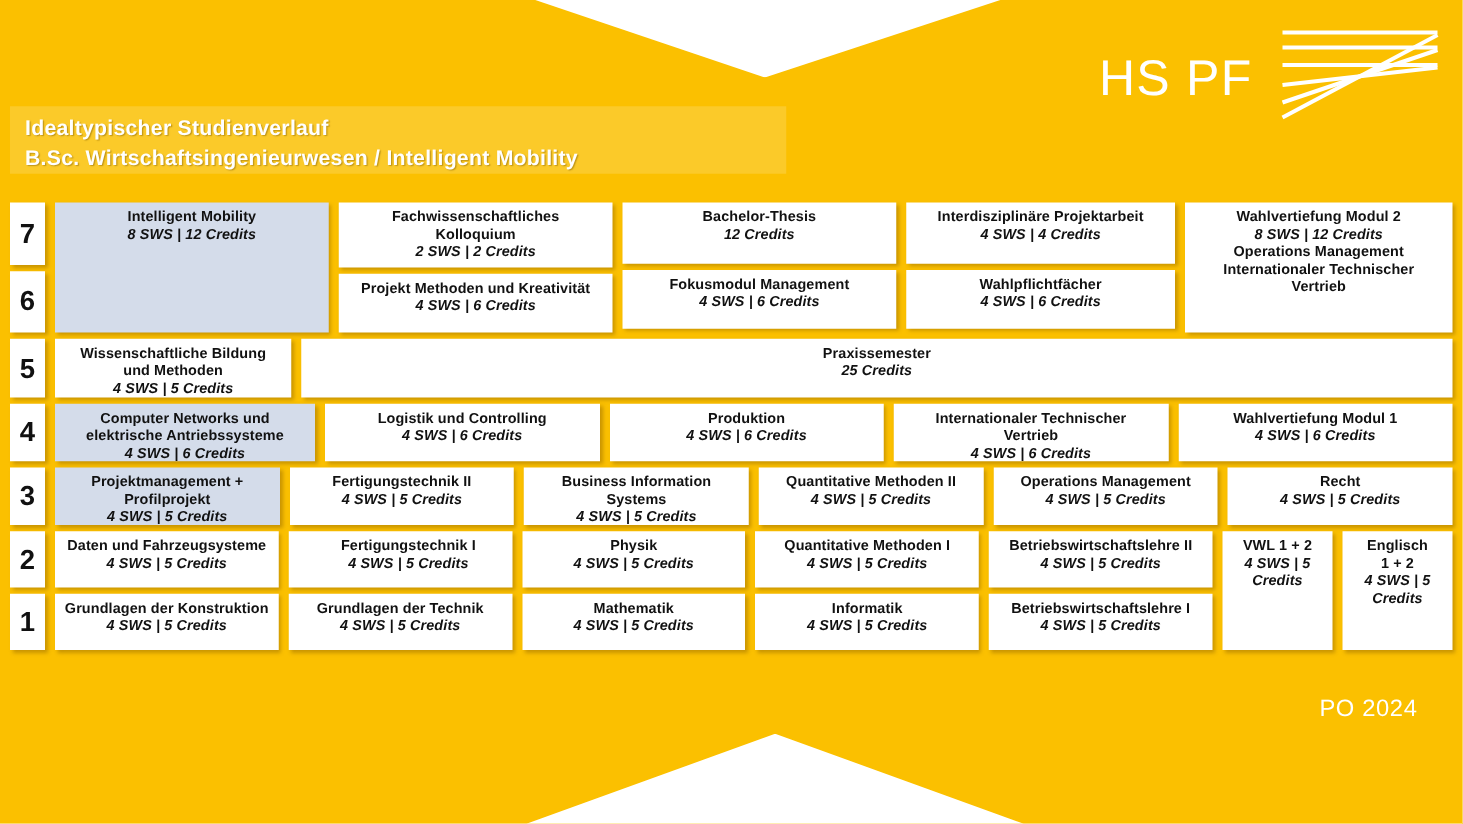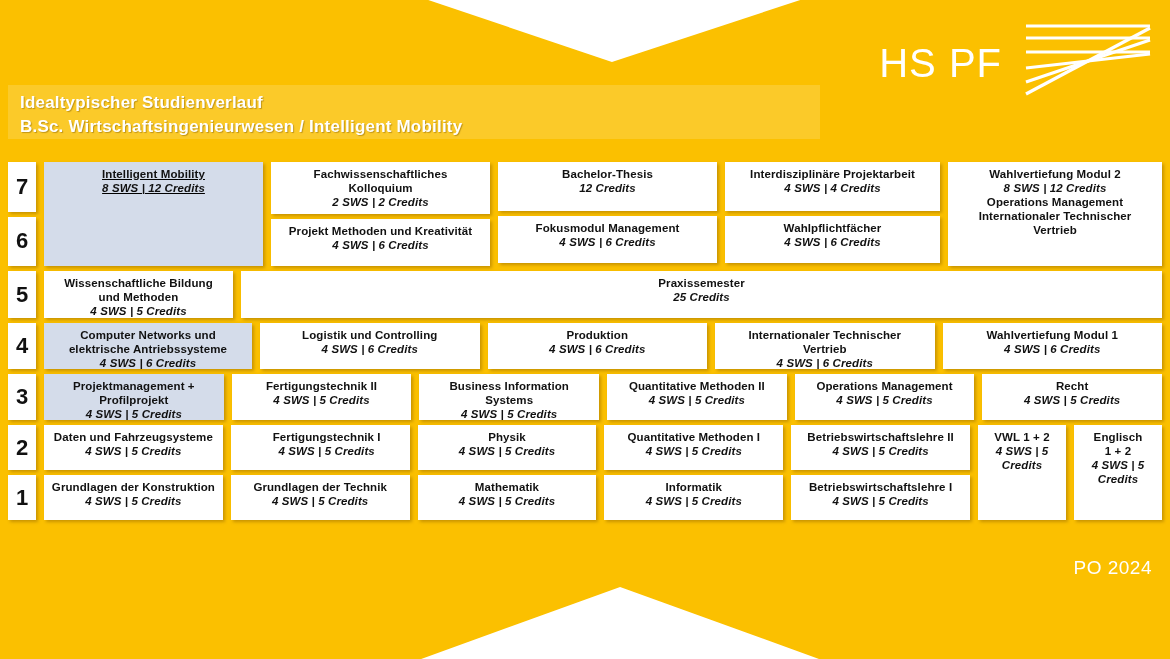--- a/index.html
+++ b/index.html
@@ -29,21 +29,21 @@
   
   .logo { position:absolute; right:16px; top:18px; display:flex; align-items:center; gap:22px; }
   .logo-text {
     color:#ffffff; font-size:40px; letter-spacing:1px; font-weight:400;
     line-height:1; margin-top:10px;
   }
   .logo-mark { width:130px; height:80px; }
 
   
   .titlebar {
-    position:absolute; left:8px; top:85px; width:812px; height:54px;
+    position:absolute; left:8px; top:85px; width:621px; height:54px;
     background:rgba(255,255,255,0.16);
     padding:6px 0 0 12px;
   }
   .titlebar .t1, .titlebar .t2 {
     color:#ffffff; font-weight:bold; font-size:17px; line-height:24px;
     text-shadow:1px 1px 1px rgba(120,85,0,.45);
     letter-spacing:.2px; white-space:nowrap;
   }
 
   
@@ -73,21 +73,21 @@
     font-size:11.5px; font-style:italic; font-weight:bold; color:#111;
     line-height:14px; letter-spacing:.1px;
   }
 
   
   .stack { display:flex; flex-direction:column; gap:5px; flex:1 1 0; }
   .semcol { display:flex; flex-direction:column; gap:5px; width:28px; min-width:28px; }
   .semcol .sem { flex:1 1 0; width:28px; }
 
   .po {
-    position:absolute; right:18px; top:557px;
+    position:absolute; right:36px; top:557px;
     color:#ffffff; font-size:19px; letter-spacing:.5px;
   }
 </style>
 </head>
 <body>
 
 <div id="stage">
 
   <div class="chev-top"></div>
   <div class="chev-bottom2"></div>
@@ -112,21 +112,21 @@
   </div>
 
   <div class="grid">
 
     <div class="row" style="margin-bottom:5px;">
       <div class="semcol">
         <div class="sem">7</div>
         <div class="sem">6</div>
       </div>
 
-      <div class="box hl" style="flex:0 0 219px;text-decoration:underline;">
+      <div class="box hl" style="flex:0 0 219px;">
         <div class="name">Intelligent Mobility</div>
         <div class="meta">8 SWS | 12 Credits</div>
       </div>
 
       <div class="stack" style="flex:0 0 219px;">
         <div class="box" style="flex:0 0 49px;">
           <div class="name" style="white-space:pre-line">Fachwissenschaftliches
 Kolloquium</div>
           <div class="meta">2 SWS | 2 Credits</div>
         </div>

